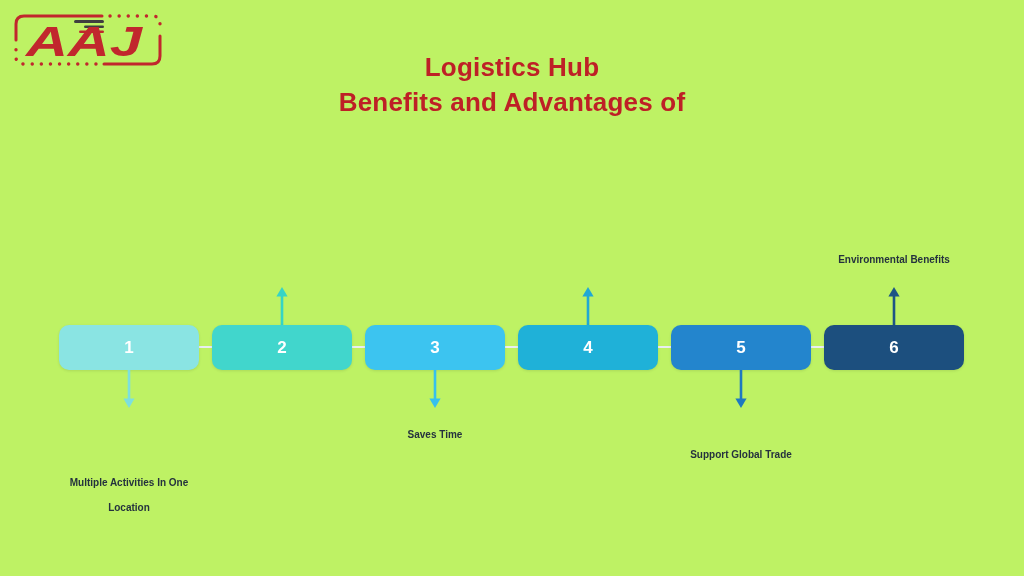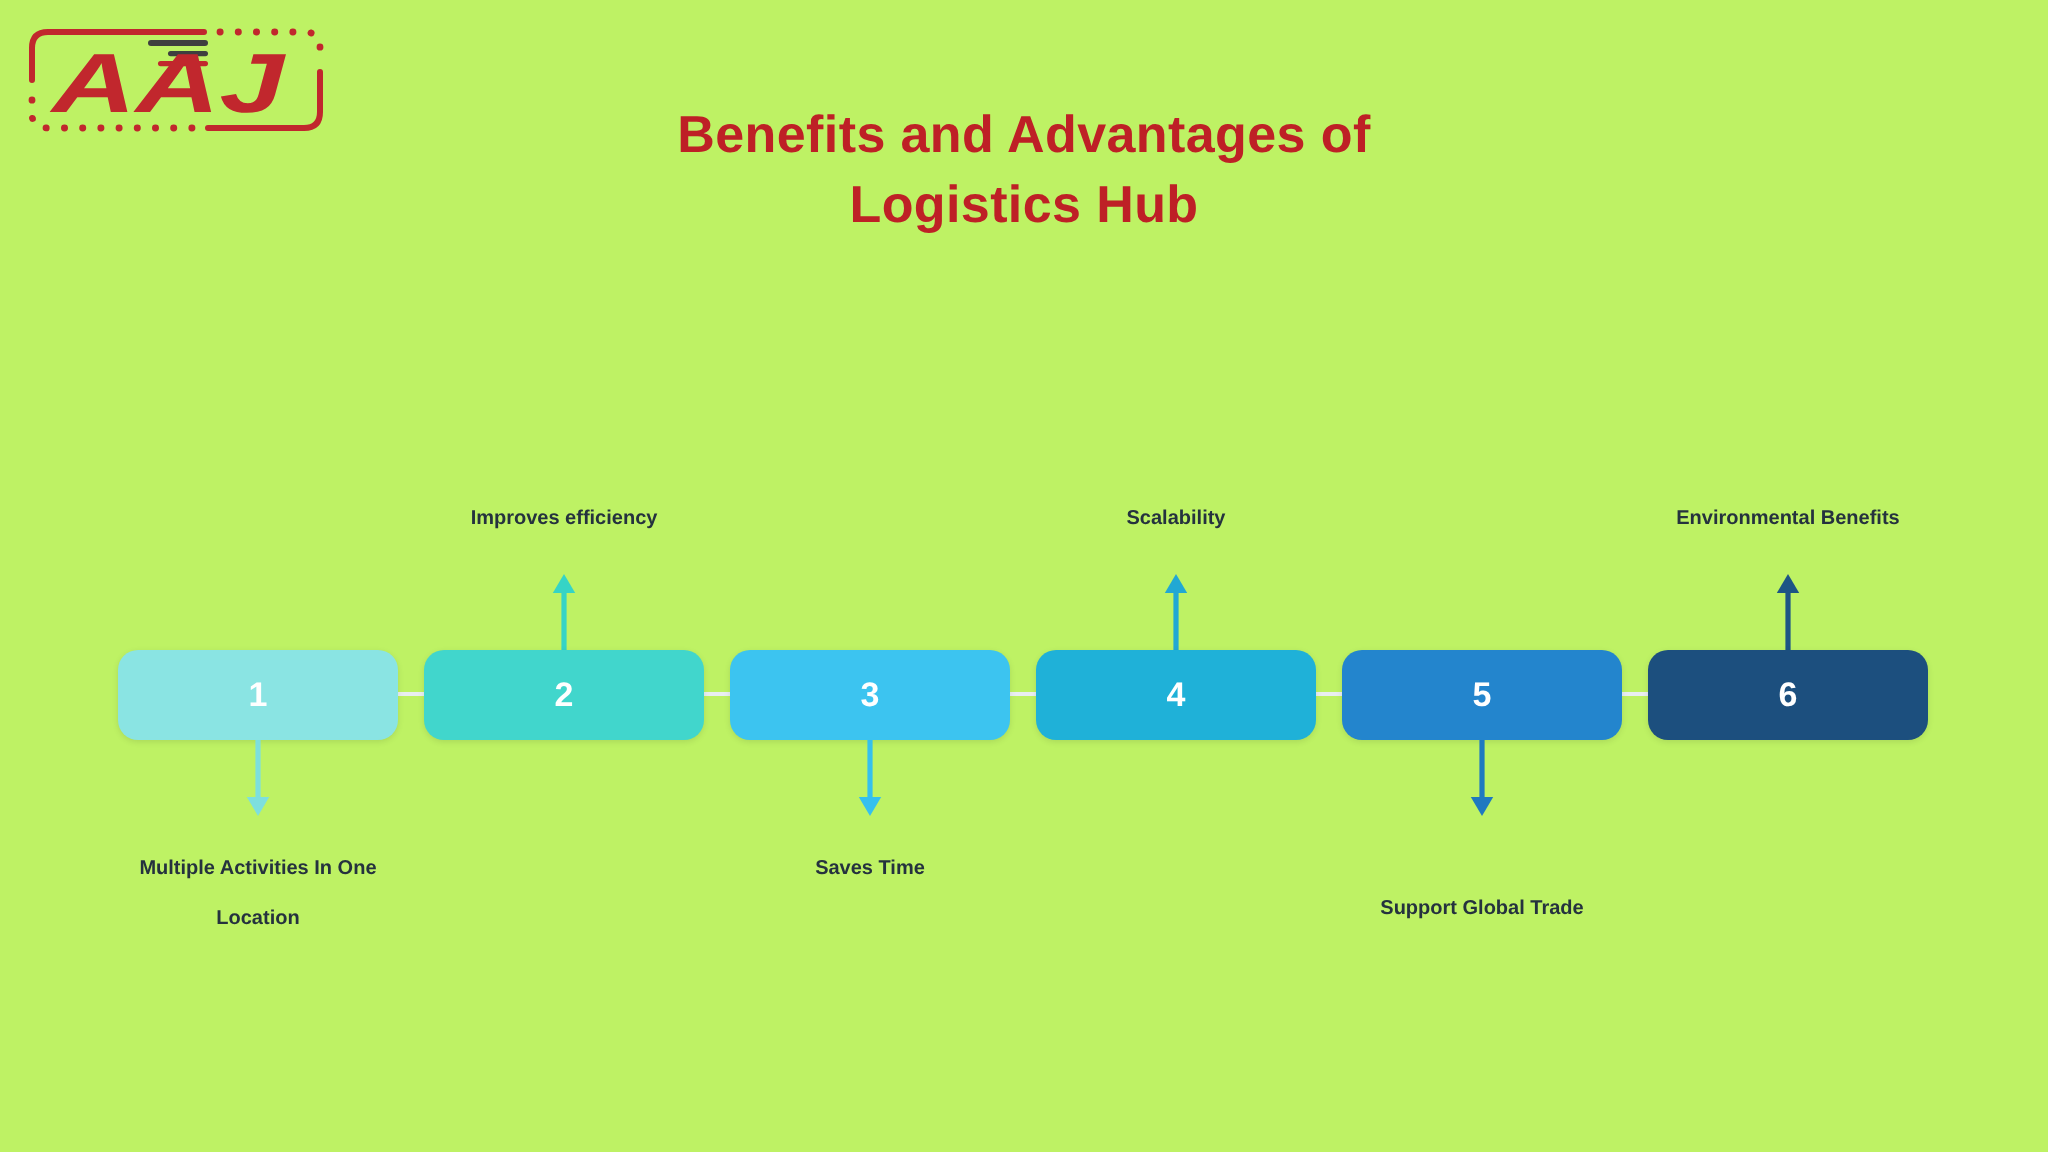--- a/index.html
+++ b/index.html
@@ -22,21 +22,21 @@
     position:absolute;left:0;top:115px;width:140px;height:45px;border-radius:10px;
     text-align:center;line-height:45px;font-size:17px;font-weight:700;
     box-shadow:0 1px 3px rgba(0,0,0,.10);
   }
   .step-label{
     position:absolute;left:50%;transform:translateX(-50%);
     font-size:10px;font-weight:700;line-height:25px;text-align:center;
   }
   .label-above{bottom:238px;width:150px;}
   .label-below{top:212px;width:150px;}
-  .label-narrow{width:132px;}
+  .label-narrow{width:132px;margin-top:48px;}
   .arrow{position:absolute;left:50%;transform:translateX(-50%);width:16px;height:38px;}
   .arrow-up{top:77px;}
   .arrow-down{top:160px;}
   .arrow svg{display:block;}
 </style>
 </head>
 <body>
 
 <div class="page">
 
@@ -47,43 +47,42 @@
       <path d="M150 28 L150 48 Q150 56 142 56 L94 56" fill="none" stroke="currentColor" stroke-width="3" stroke-linecap="round"></path>
       <path d="M86 56 L14 56 Q6 56 6 49 L6 40" fill="none" stroke="currentColor" stroke-width="3.4" stroke-linecap="round" stroke-dasharray="0.1 9"></path>
       <rect x="64" y="12" width="30" height="3" rx="1.5" fill="#3f3f3f"></rect>
       <rect x="74" y="17.5" width="20" height="2.6" rx="1.3" fill="#3f3f3f"></rect>
       <rect x="69" y="22.5" width="25" height="2.6" rx="1.3" fill="currentColor"></rect>
       <text x="16" y="48" font-size="42" font-weight="bold" font-style="italic" font-family="Liberation Sans, sans-serif" fill="currentColor" textLength="116" lengthAdjust="spacingAndGlyphs">AAJ</text>
     </svg>
   </div>
 
   <div class="title" style="color: rgb(190, 32, 38);">
+    <div>Logistics Hub</div>
     <div>Benefits and Advantages of</div>
-    <div>Logistics Hub</div>
   </div>
 
   <div class="connector" style="background: rgb(233, 238, 241);"></div>
 
   <div class="steps-row">
 
     <div class="step">
       <div class="step-box" style="background: rgb(138, 228, 227); color: rgb(255, 255, 255);">
         <span>1</span>
       </div>
       <span class="arrow arrow-down" style="color: rgb(125, 223, 222);">
         <svg width="16" height="38" viewBox="0 0 16 38">
             <line x1="8" y1="0" x2="8" y2="29" stroke="currentColor" stroke-width="2.6"></line>
             <polygon points="8,38 2.4,28.5 13.6,28.5" fill="currentColor"></polygon>
           </svg>
       </span>
       <div class="step-label label-below label-narrow" style="color: rgb(37, 50, 62);">Multiple Activities In One Location</div>
     </div>
 
     <div class="step">
-      <div class="step-label label-above" style="color: rgb(37, 50, 62);">Improves efficiency</div>
       <span class="arrow arrow-up" style="color: rgb(53, 212, 198);">
         <svg width="16" height="38" viewBox="0 0 16 38">
             <line x1="8" y1="38" x2="8" y2="9" stroke="currentColor" stroke-width="2.6"></line>
             <polygon points="8,0 2.4,9.5 13.6,9.5" fill="currentColor"></polygon>
           </svg>
       </span>
       <div class="step-box" style="background: rgb(65, 214, 204); color: rgb(255, 255, 255);">
         <span>2</span>
       </div>
     </div>
@@ -95,21 +94,20 @@
       <span class="arrow arrow-down" style="color: rgb(53, 192, 238);">
         <svg width="16" height="38" viewBox="0 0 16 38">
             <line x1="8" y1="0" x2="8" y2="29" stroke="currentColor" stroke-width="2.6"></line>
             <polygon points="8,38 2.4,28.5 13.6,28.5" fill="currentColor"></polygon>
           </svg>
       </span>
       <div class="step-label label-below" style="color: rgb(37, 50, 62);">Saves Time</div>
     </div>
 
     <div class="step">
-      <div class="step-label label-above" style="color: rgb(37, 50, 62);">Scalability</div>
       <span class="arrow arrow-up" style="color: rgb(33, 168, 212);">
         <svg width="16" height="38" viewBox="0 0 16 38">
             <line x1="8" y1="38" x2="8" y2="9" stroke="currentColor" stroke-width="2.6"></line>
             <polygon points="8,0 2.4,9.5 13.6,9.5" fill="currentColor"></polygon>
           </svg>
       </span>
       <div class="step-box" style="background: rgb(31, 177, 216); color: rgb(255, 255, 255);">
         <span>4</span>
       </div>
     </div>

